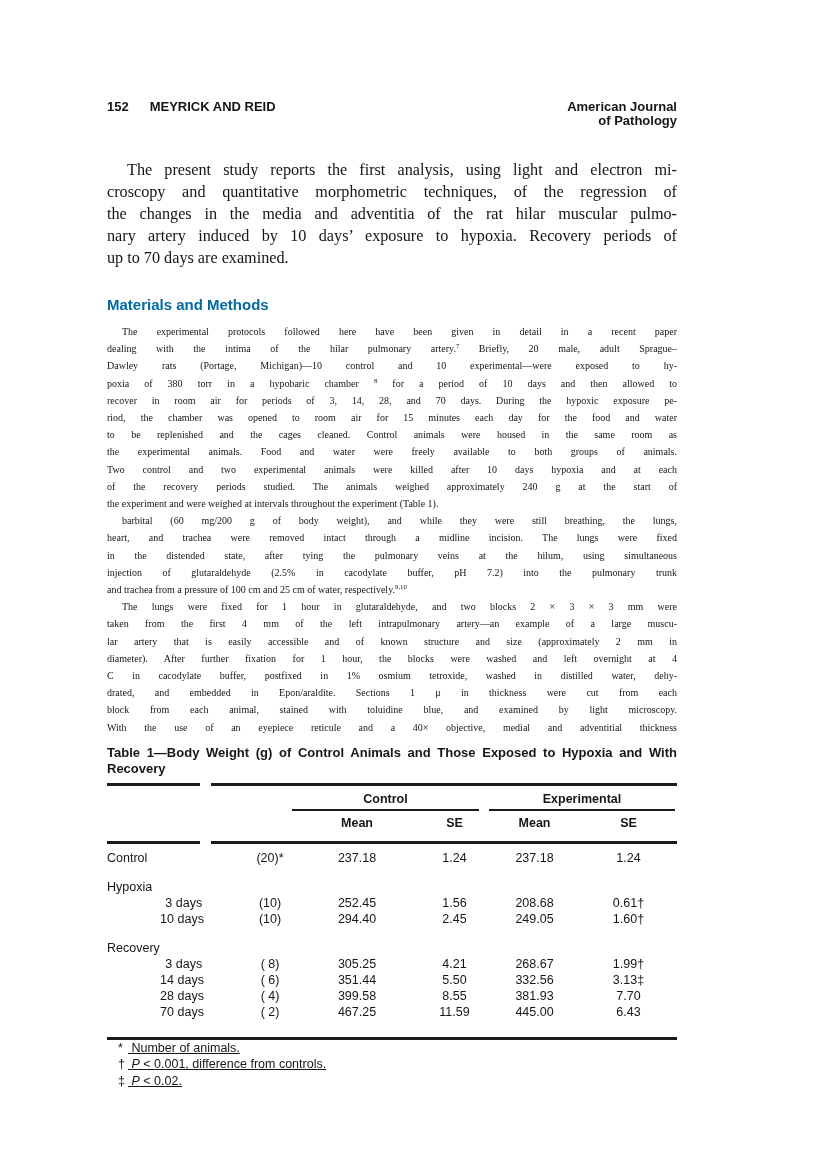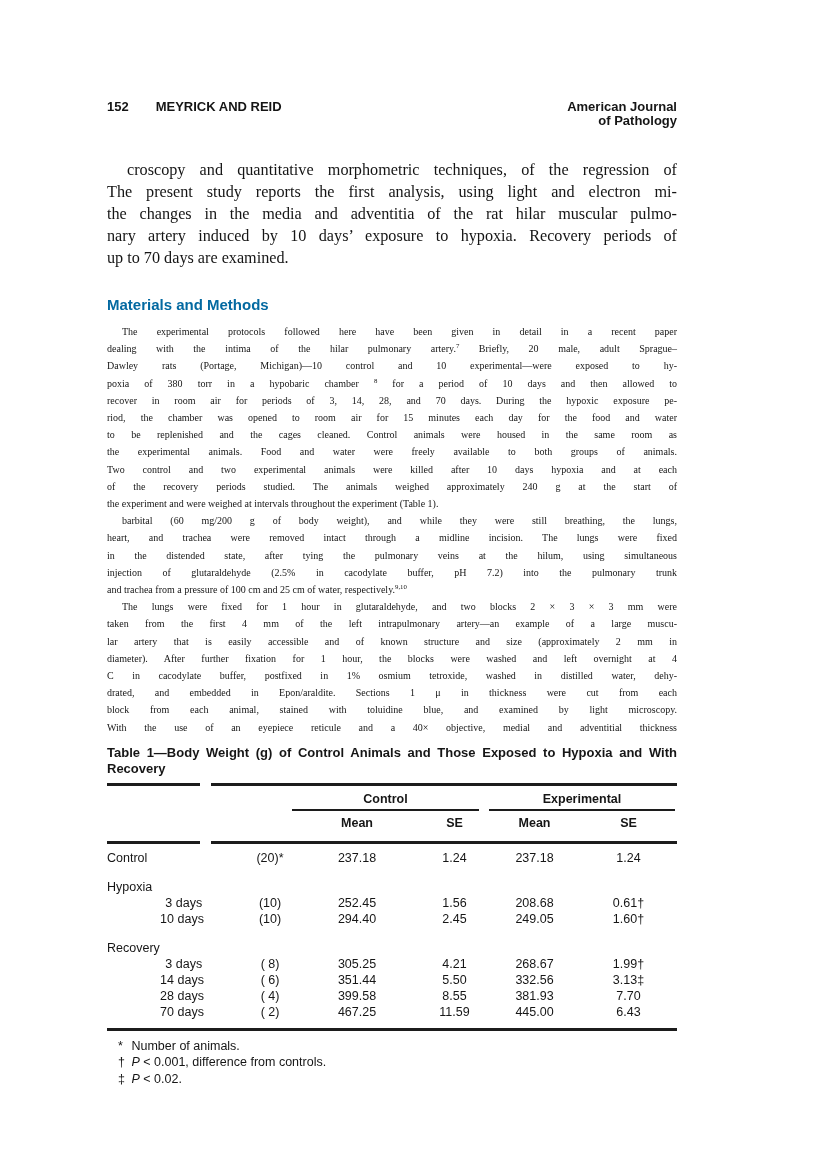--- a/index.html
+++ b/index.html
@@ -3,21 +3,21 @@
 <meta charset="utf-8">
 <style>
   html,body{margin:0;padding:0;background:#ffffff;}
   body{width:816px;height:1172px;overflow:hidden;color:#151515;
        font-family:"Liberation Serif", serif;}
   .page{padding:100px 139px 0 107px;width:570px;}
 
   
   .rhead{display:flex;justify-content:space-between;align-items:flex-start;
          font-family:"Liberation Sans", sans-serif;font-weight:bold;font-size:13px;line-height:14px;}
-  .rhead-left{display:flex;gap:27px;}
+  .rhead-left{display:flex;gap:21px;}
   .rhead-right{text-align:right;}
 
   
   .line{white-space:normal;}
   .just{text-align:justify;text-align-last:justify;}
   .intro{margin-top:31px;font-size:16.2px;line-height:22px;}
   .intro .line:first-child{text-indent:20px;}
   h2{font-family:"Liberation Sans", sans-serif;font-size:15px;line-height:18px;
      margin:27px 0 9px 0;font-weight:bold;color:#0369a1;}
   .para{font-size:10px;line-height:17.2px;}
@@ -38,22 +38,22 @@
   .sp-c{grid-column:3/5;margin-right:8px;}
   .sp-e{grid-column:5/7;margin-left:2px;}
   .subhead{padding:4px 0;}
   .subhead .c{font-weight:bold;}
   .c{text-align:center;}
   .stub{text-align:left;white-space:pre;}
   .stub.ind{padding-left:20px;text-align:center;}
   .count{text-align:center;white-space:pre;padding-left:11px;}
   .firstrow{padding-top:6px;}
   .gap-before{margin-top:13px;}
-  .lastrow{padding-bottom:8px;}
-  .fns{margin-top:7px;}
+  .lastrow{padding-bottom:17px;}
+  .fns{margin-top:0;text-decoration:underline;}
   .fn{padding-left:11px;line-height:16.5px;}
   .fn .sym{display:inline-block;min-width:10px;}
   .fn i{font-style:italic;}
 </style>
 </head>
 <body>
 
 <div class="page">
 
   <div class="rhead">
@@ -61,22 +61,22 @@
       <span>152</span>
       <span>MEYRICK AND REID</span>
     </div>
     <div class="rhead-right">
       <div>American Journal</div>
       <div>of Pathology</div>
     </div>
   </div>
 
   <div class="intro">
+      <div class="line just">The present study reports the first analysis, using light and electron mi-</div>
       <div class="line just">croscopy and quantitative morphometric techniques, of the regression of</div>
-      <div class="line just">The present study reports the first analysis, using light and electron mi-</div>
       <div class="line just">the changes in the media and adventitia of the rat hilar muscular pulmo-</div>
       <div class="line just">nary artery induced by 10 days’ exposure to hypoxia. Recovery periods of</div>
       <div class="line">up to 70 days are examined.</div>
     </div>
 
   <h2>Materials and Methods</h2>
 
   <div class="para">
       <div class="line just">The experimental protocols followed here have been given in detail in a recent paper</div>
       <div class="line just">dealing with the intima of the hilar pulmonary artery.<sup>7</sup> Briefly, 20 male, adult Sprague–</div>

